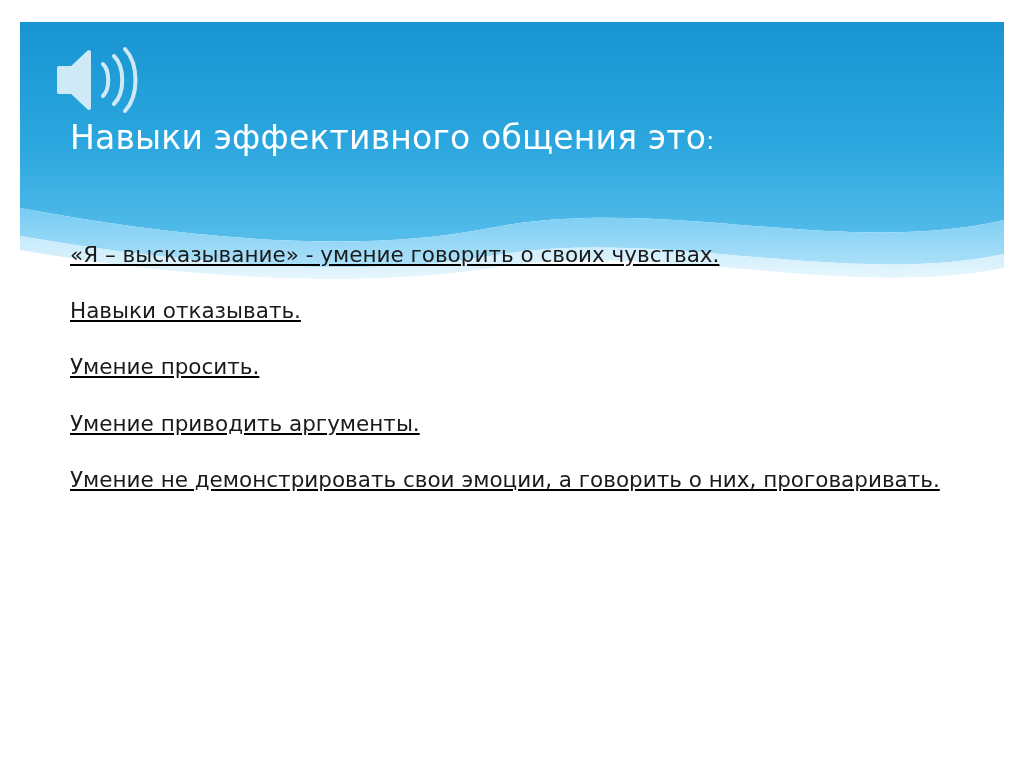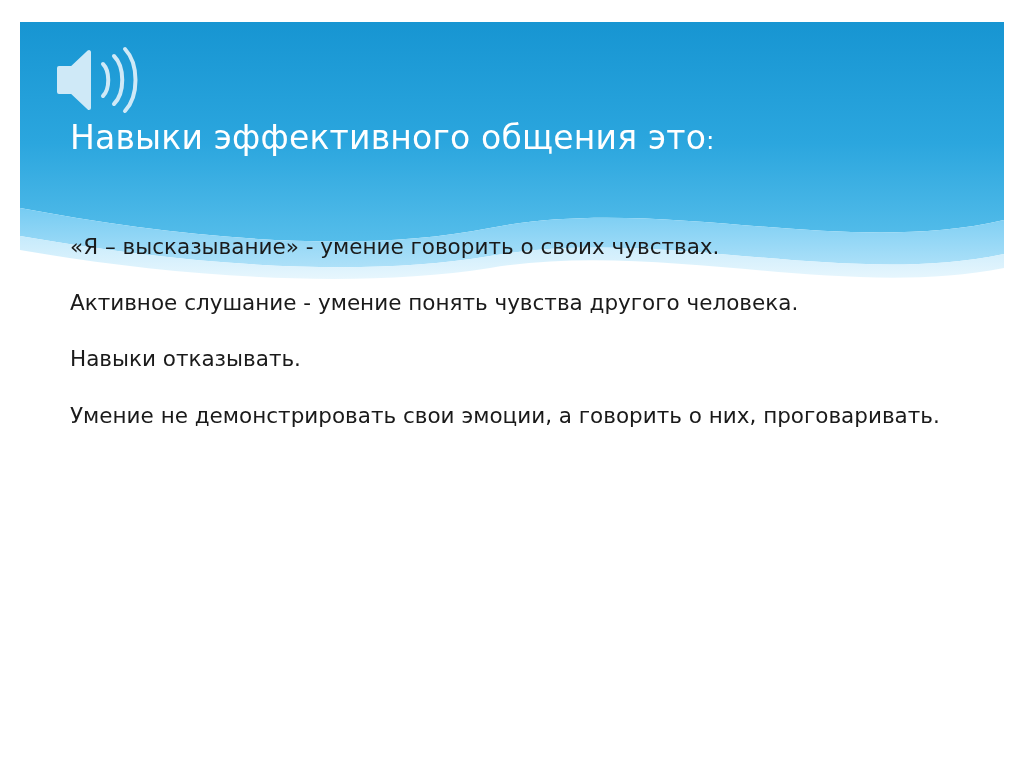--- a/index.html
+++ b/index.html
@@ -67,22 +67,23 @@
     white-space: nowrap;
   }
   .title .tail {
     font-size: 25px;
   }
 
   
   .body-list {
     position: absolute;
     left: 50px;
-    top: 189px;
+    top: 197px;
     width: 900px;
+    text-decoration: underline;
   }
   .body-item {
     color: #1a1a1a;
     font-size: 21.5px;
     line-height: 1.32;
     margin-bottom: 28px;
     max-width: 890px;
   }
   .body-item:last-child {
     margin-bottom: 12px;
@@ -130,19 +131,20 @@
         </g>
       </svg>
     </div>
 
     <div class="title">
       <span>Навыки эффективного общения это</span><span class="tail">:</span>
     </div>
 
     <div class="body-list">
       <p class="body-item">«Я – высказывание»  - умение говорить о своих чувствах.</p>
-      <p class="body-item">Активное слушание  - умение понять чувства другого человека.</p>
       <p class="body-item">Навыки отказывать.</p>
+      <p class="body-item">Умение просить.</p>
+      <p class="body-item">Умение приводить аргументы.</p>
       <p class="body-item">Умение не демонстрировать свои эмоции, а говорить о них, проговаривать.</p>
     </div>
 
   </div>
 </div>
 
 </body></html>

